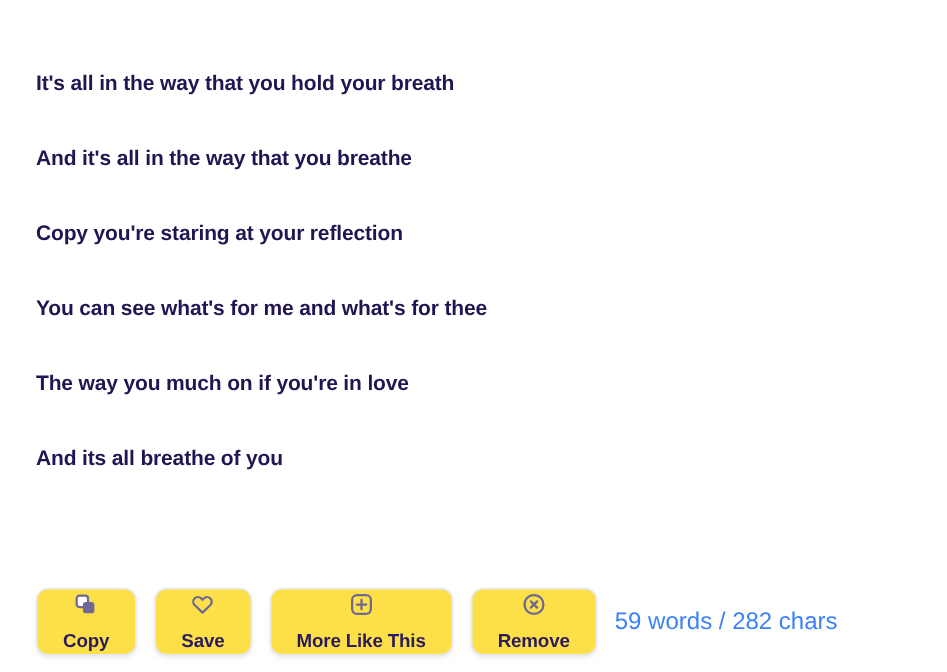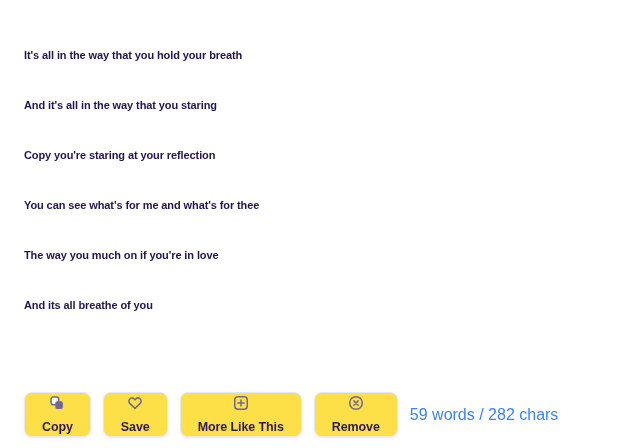--- a/index.html
+++ b/index.html
@@ -22,21 +22,21 @@
 
   
   .lyrics {
     position: absolute;
     left: 24px;
     top: 30px;
     width: 580px;
   }
 
   .lyric-line {
-    font-size: 11px;
+    font-size: 14px;
     font-weight: 700;
     line-height: 20px;
     letter-spacing: -0.1px;
     color: #221552;
     height: 50px;
     display: flex;
     align-items: center;
     white-space: nowrap;
   }
 
@@ -98,21 +98,21 @@
     white-space: nowrap;
   }
 </style>
 </head>
 <body>
 
 <div id="app">
 
   <div class="lyrics">
     <div class="lyric-line">It's all in the way that you hold your breath</div>
-    <div class="lyric-line">And it's all in the way that you staring</div>
+    <div class="lyric-line">And it's all in the way that you breathe</div>
     <div class="lyric-line">Copy you're staring at your reflection</div>
     <div class="lyric-line">You can see what's for me and what's for thee</div>
     <div class="lyric-line">The way you much on if you're in love</div>
     <div class="lyric-line">And its all breathe of you</div>
   </div>
 
   <div class="action-bar">
 
     <button class="action-btn">
       <span class="icon">

